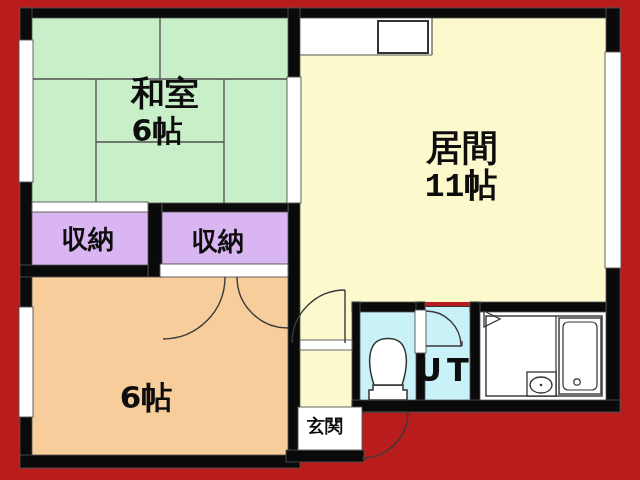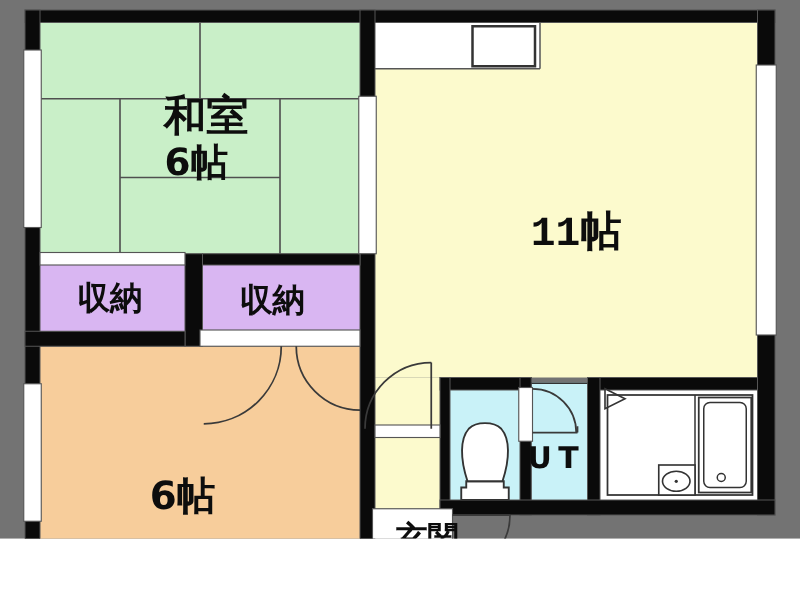--- a/index.html
+++ b/index.html
@@ -1,30 +1,30 @@
 <!DOCTYPE html>
 <html><head>
 <meta charset="utf-8">
 <style>
   html,body{margin:0;padding:0;background:#fff;}
-  #stage{position:relative;width:640px;height:431px;background:#737373;overflow:hidden;
+  #stage{position:relative;width:640px;height:480px;background:#b91c1c;overflow:hidden;
          font-family:"DejaVu Sans",sans-serif;}
   #planSvg{position:absolute;left:0;top:0;}
   .lbl{position:absolute;font-weight:bold;color:#0d0d0d;line-height:1;
        text-align:center;white-space:nowrap;}
   .lbl-washitsu      {left:115px;top:76px; width:100px;font-size:34px;}
   .lbl-washitsu-size {left:107px;top:116px;width:100px;font-size:30px;}
   .lbl-ima           {left:402px;top:130px;width:120px;font-size:36px;}
   .lbl-ima-size      {left:401px;top:171px;width:120px;font-size:33px;font-family:Liberation Mono, monospace;}
   .lbl-yoshitsu      {left:99px; top:342px;width:120px;font-size:36px;}
   .lbl-yoshitsu-size {left:86px; top:382px;width:120px;font-size:31px;}
   .lbl-closet-left   {left:38px; top:226px;width:100px;font-size:26px;}
   .lbl-closet-right  {left:168px;top:228px;width:100px;font-size:26px;}
-  .lbl-genkan        {left:302px;top:417px;width:80px; font-size:25px;}
-  .lbl-ut            {left:405px;top:354px;width:80px; font-size:24px;letter-spacing:5px;}
+  .lbl-genkan        {left:285px;top:417px;width:80px; font-size:18px;}
+  .lbl-ut            {left:405px;top:354px;width:80px; font-size:32px;letter-spacing:5px;}
 </style>
 </head>
 <body>
 
 <div id="stage">
   <svg id="planSvg" width="640" height="480" viewBox="0 0 640 480">
 
     <rect x="32" y="18" width="256" height="185" fill="#c9efc8"></rect>
     <rect x="298" y="18" width="308" height="284" fill="#fcfacd"></rect>
     <rect x="298" y="302" width="54" height="38" fill="#fcfacd"></rect>
@@ -107,19 +107,20 @@
     </g>
 
     <g fill="#ffffff" stroke="#333" stroke-width="1.5">
       <path d="M369 400 V390 H373 V385 H403 V390 H407 V400 Z"></path>
       <path d="M374 385 C368 367 368 351 375 343 C381 337 395 337 401 343 C408 351 408 367 402 385 Z"></path>
     </g>
   </svg>
 
   <div class="lbl lbl-washitsu">和室</div>
   <div class="lbl lbl-washitsu-size">6帖</div>
+  <div class="lbl lbl-ima">居間</div>
   <div class="lbl lbl-ima-size">11帖</div>
   <div class="lbl lbl-yoshitsu-size">6帖</div>
   <div class="lbl lbl-closet-left">収納</div>
   <div class="lbl lbl-closet-right">収納</div>
   <div class="lbl lbl-genkan">玄関</div>
   <div class="lbl lbl-ut">UT</div>
 </div>
 
 </body></html>

